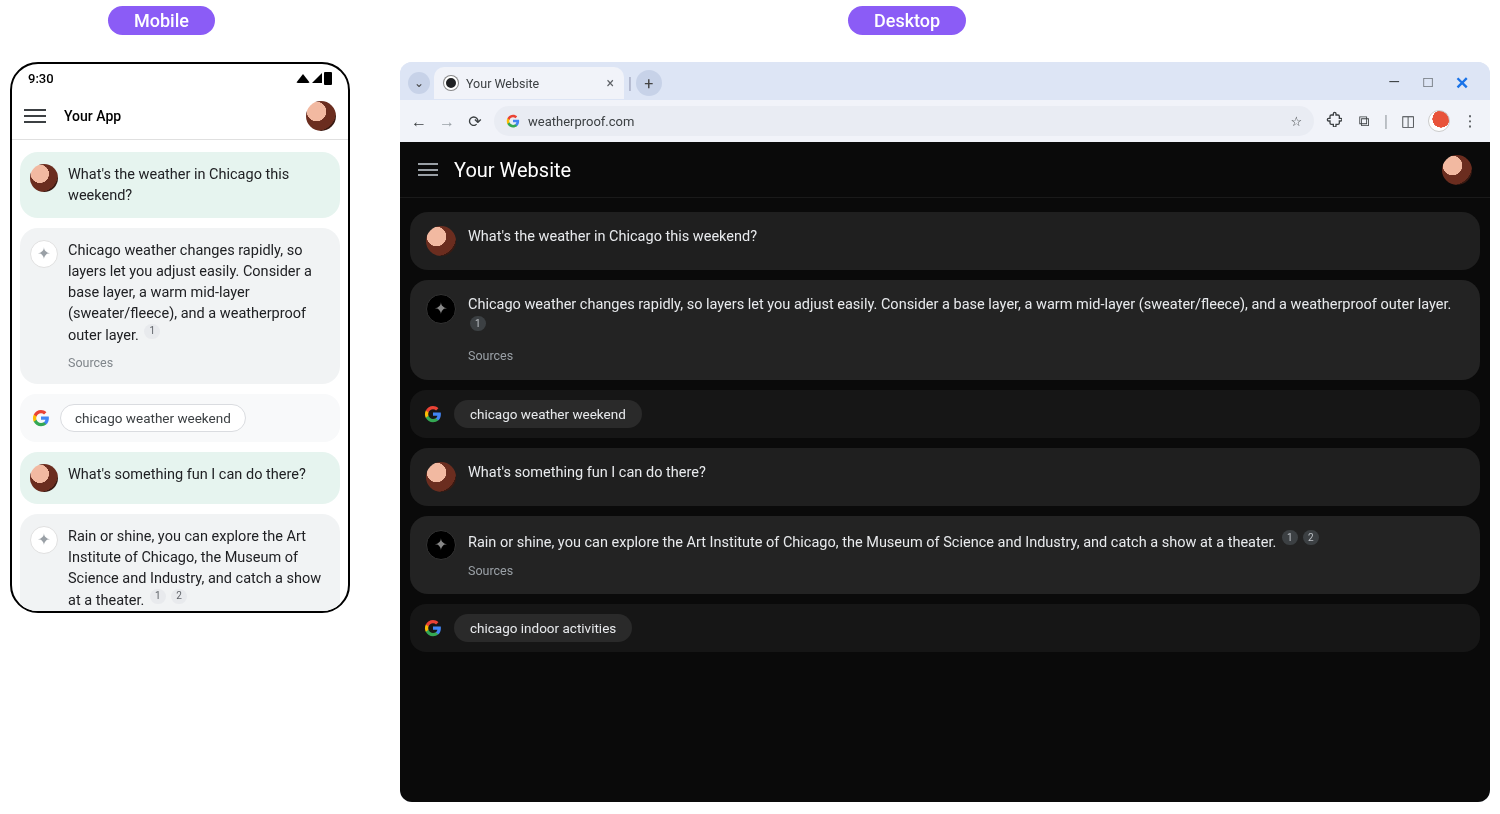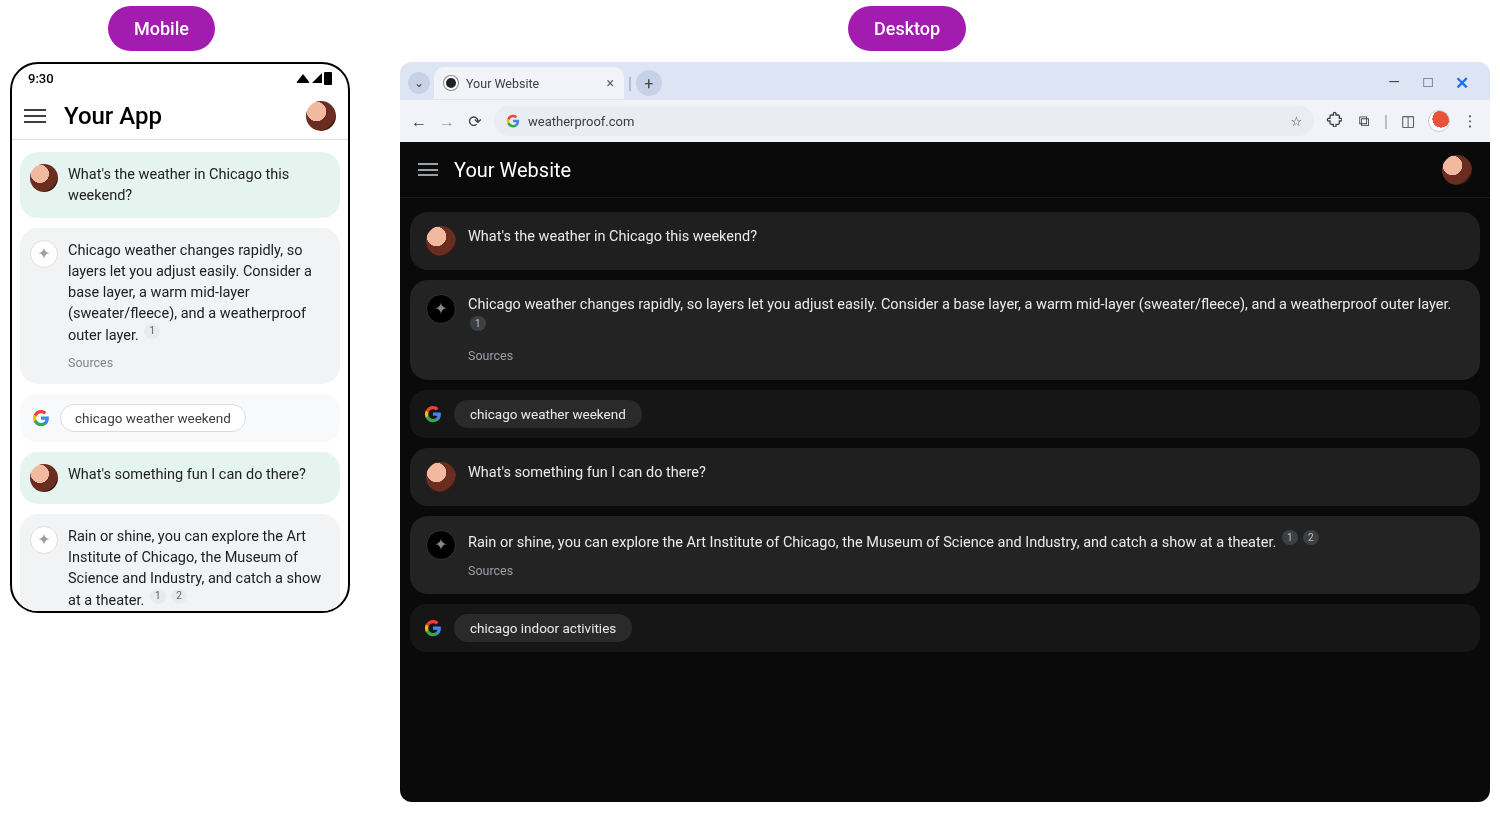--- a/index.html
+++ b/index.html
@@ -4,26 +4,26 @@
 <style>
   * { box-sizing: border-box; margin: 0; padding: 0; }
   body {
     font-family: 'Google Sans', -apple-system, Roboto, system-ui, sans-serif;
     background: #fff;
     width: 1500px;
     height: 814px;
     position: relative;
   }
   .label-pill {
-    background: #a21caf;
+    background: #8b5cf6;
     color: #fff;
     font-size: 18px;
     font-weight: 500;
     border-radius: 24px;
-    padding: 12px 26px;
+    padding: 4px 26px;
     position: absolute;
     top: 6px;
   }
   .mobile-label { left: 108px; }
   .desktop-label { left: 848px; }
 
   
   .mobile-frame {
     position: absolute;
     left: 10px; top: 62px;
@@ -49,21 +49,21 @@
   .batt-ic { width: 8px; height: 13px; background: #000; border-radius: 1px; }
 
   .mobile-header {
     height: 48px;
     display: flex; align-items: center;
     padding: 0 12px;
     border-bottom: 1px solid #e0e0e0;
   }
   .hamburger { width: 22px; height: 14px; display: flex; flex-direction: column; justify-content: space-between; }
   .hamburger span { height: 2px; background: #3c4043; }
-  .mobile-title { font-size: 24px; font-weight: 500; margin-left: 18px; flex: 1; }
+  .mobile-title { font-size: 14px; font-weight: 500; margin-left: 18px; flex: 1; }
   .avatar-sm { width: 30px; height: 30px; border-radius: 50%; background: radial-gradient(circle at 35% 35%, #f2b9a1 0 35%, #6b2d1f 36% 70%, #3a1a12 71% 100%); }
 
   .chat-list { padding: 12px 8px; display: flex; flex-direction: column; gap: 10px; }
 
   .chat-bubble {
     display: flex;
     gap: 10px;
     padding: 12px 14px 12px 10px;
     border-radius: 18px;
     font-size: 14.5px;

